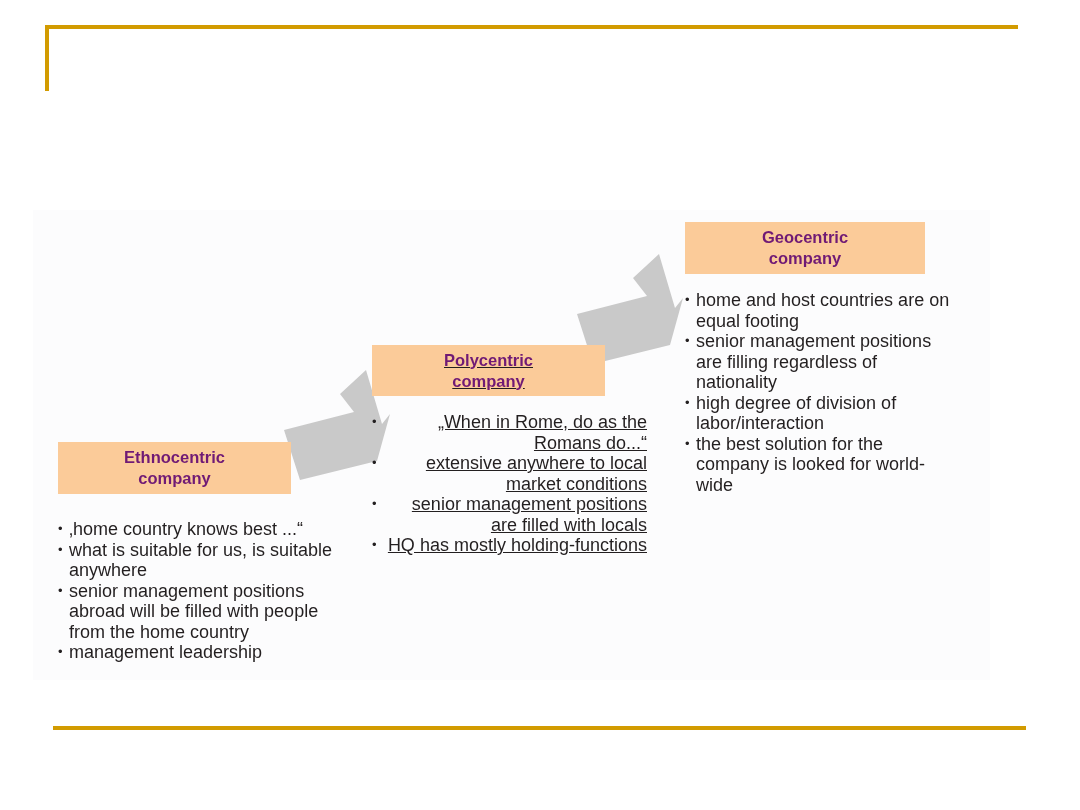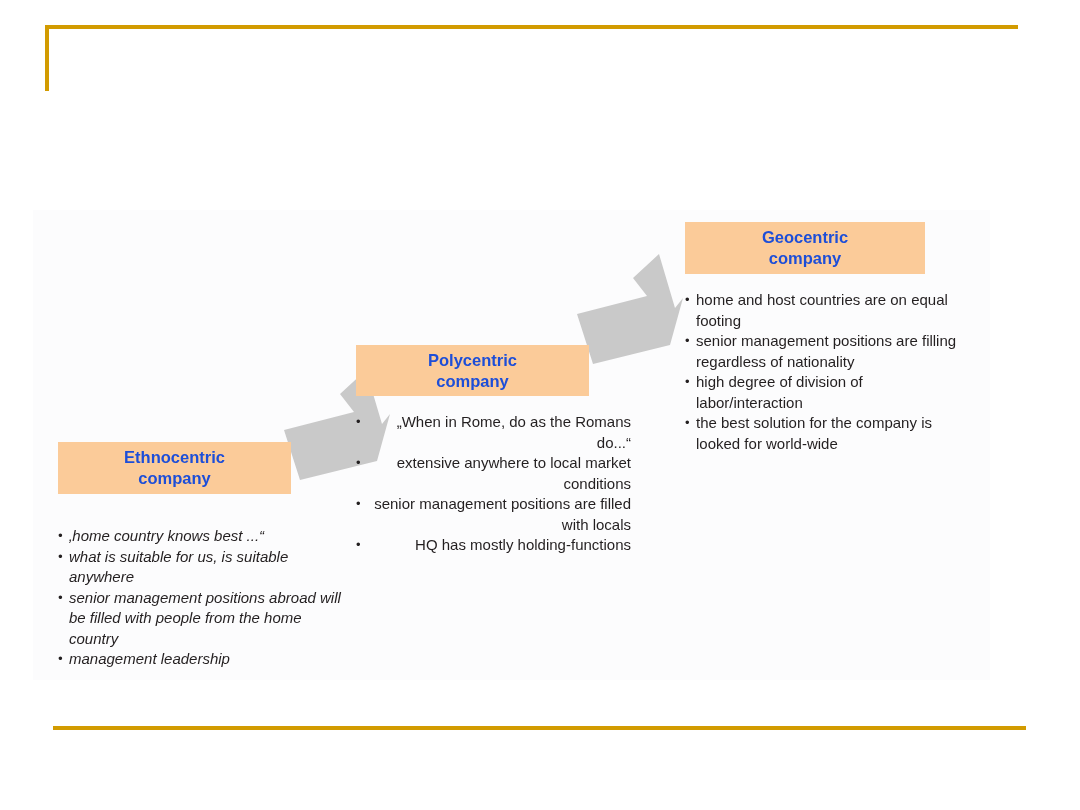--- a/index.html
+++ b/index.html
@@ -60,60 +60,60 @@
     width: 1080px;
     height: 810px;
   }
 
   .stage-column {
     position: absolute;
   }
 
   .stage-header {
     background: #fbcb99;
-    color: #1d4ed8;
+    color: #701a75;
     font-weight: bold;
     font-size: 16.5px;
     line-height: 21px;
     text-align: center;
     display: flex;
     flex-direction: column;
     align-items: center;
     justify-content: center;
     box-sizing: border-box;
     padding: 4px 6px;
   }
 
   .stage-bullets {
     list-style: none;
     margin: 0;
     padding: 0;
-    font-size: 15px;
+    font-size: 18px;
     line-height: 20.5px;
   }
   .stage-bullets li {
     position: relative;
     padding-left: 11px;
     margin: 0 0 0 0;
   }
   .stage-bullets li::before {
     content: "\2022";
     position: absolute;
     left: 0;
     top: -1px;
     font-size: 13px;
     line-height: 21px;
   }
 
   
   #stage-ethnocentric { left: 58px;  top: 442px; width: 290px; }
   #stage-ethnocentric .stage-header { width: 233px; height: 52px; }
-  #stage-ethnocentric .stage-bullets { margin-top: 32px; width: 285px; font-style: italic; }
+  #stage-ethnocentric .stage-bullets { margin-top: 25px; width: 285px; }
 
-  #stage-polycentric  { left: 356px; top: 345px; width: 280px; }
+  #stage-polycentric  { left: 372px; top: 345px; width: 280px; text-decoration: underline; }
   #stage-polycentric .stage-header { width: 233px; height: 51px; }
   #stage-polycentric .stage-bullets { margin-top: 16px; width: 275px; text-align: right; }
 
   #stage-geocentric   { left: 685px; top: 222px; width: 285px; }
   #stage-geocentric .stage-header { width: 240px; height: 52px; }
   #stage-geocentric .stage-bullets { margin-top: 16px; width: 272px; }
 
   
   .flow-arrow {
     position: absolute;

